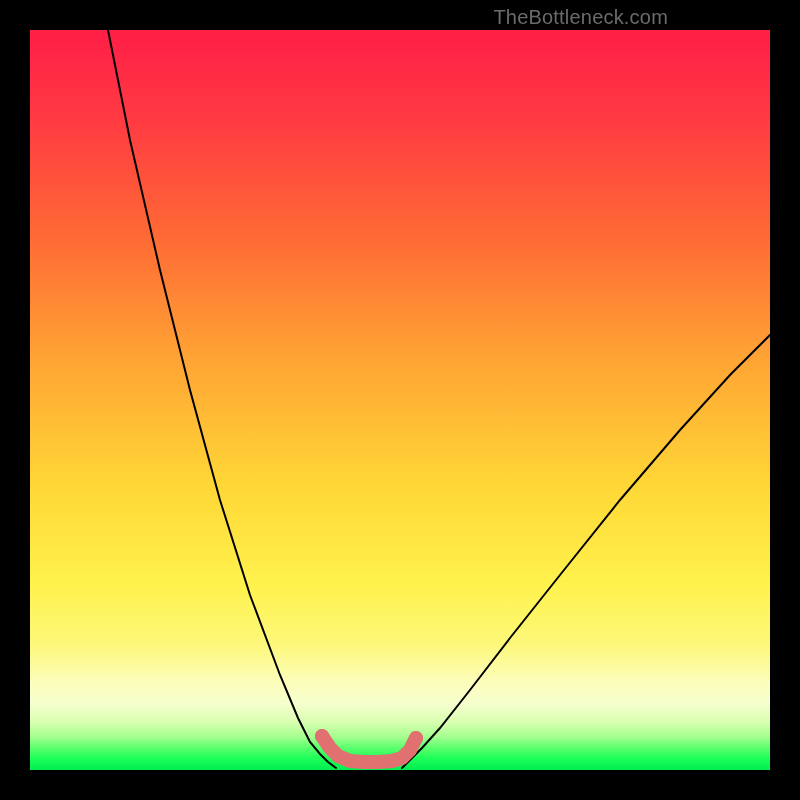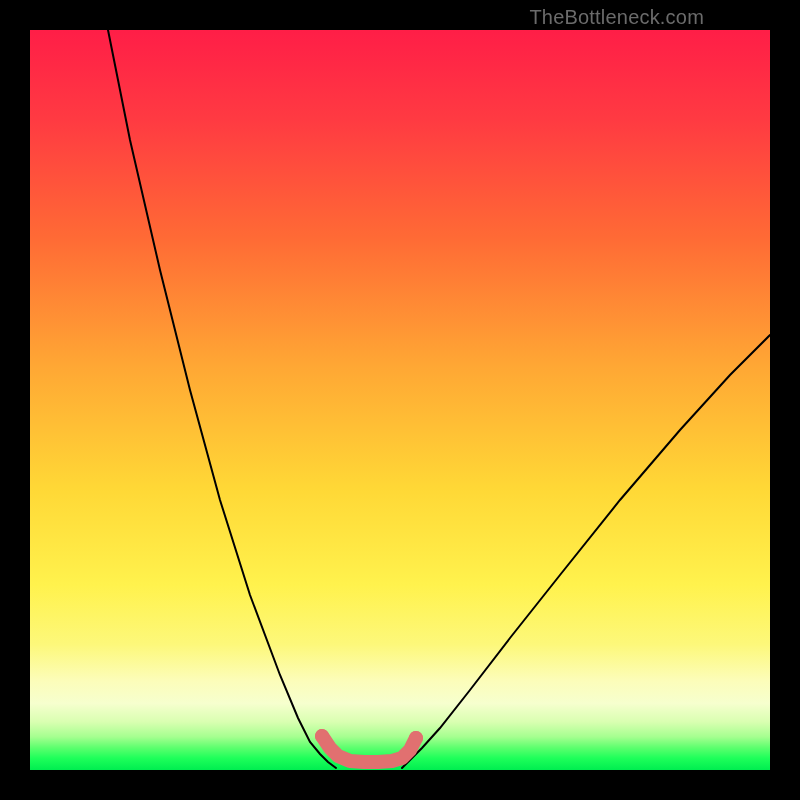--- a/index.html
+++ b/index.html
@@ -9,21 +9,20 @@
     height: 800px;
     overflow: hidden;
     background: #000;
     font-family: Arial, Helvetica, sans-serif;
   }
   .frame {
     position: relative;
     width: 680px;
     height: 800px;
     background: #000;
-    padding-left: 36px;
   }
   .plot-wrap {
     position: absolute;
     left: 30px;
     top: 30px;
     width: 740px;
     height: 740px;
   }
   .gradient {
     position: absolute;

